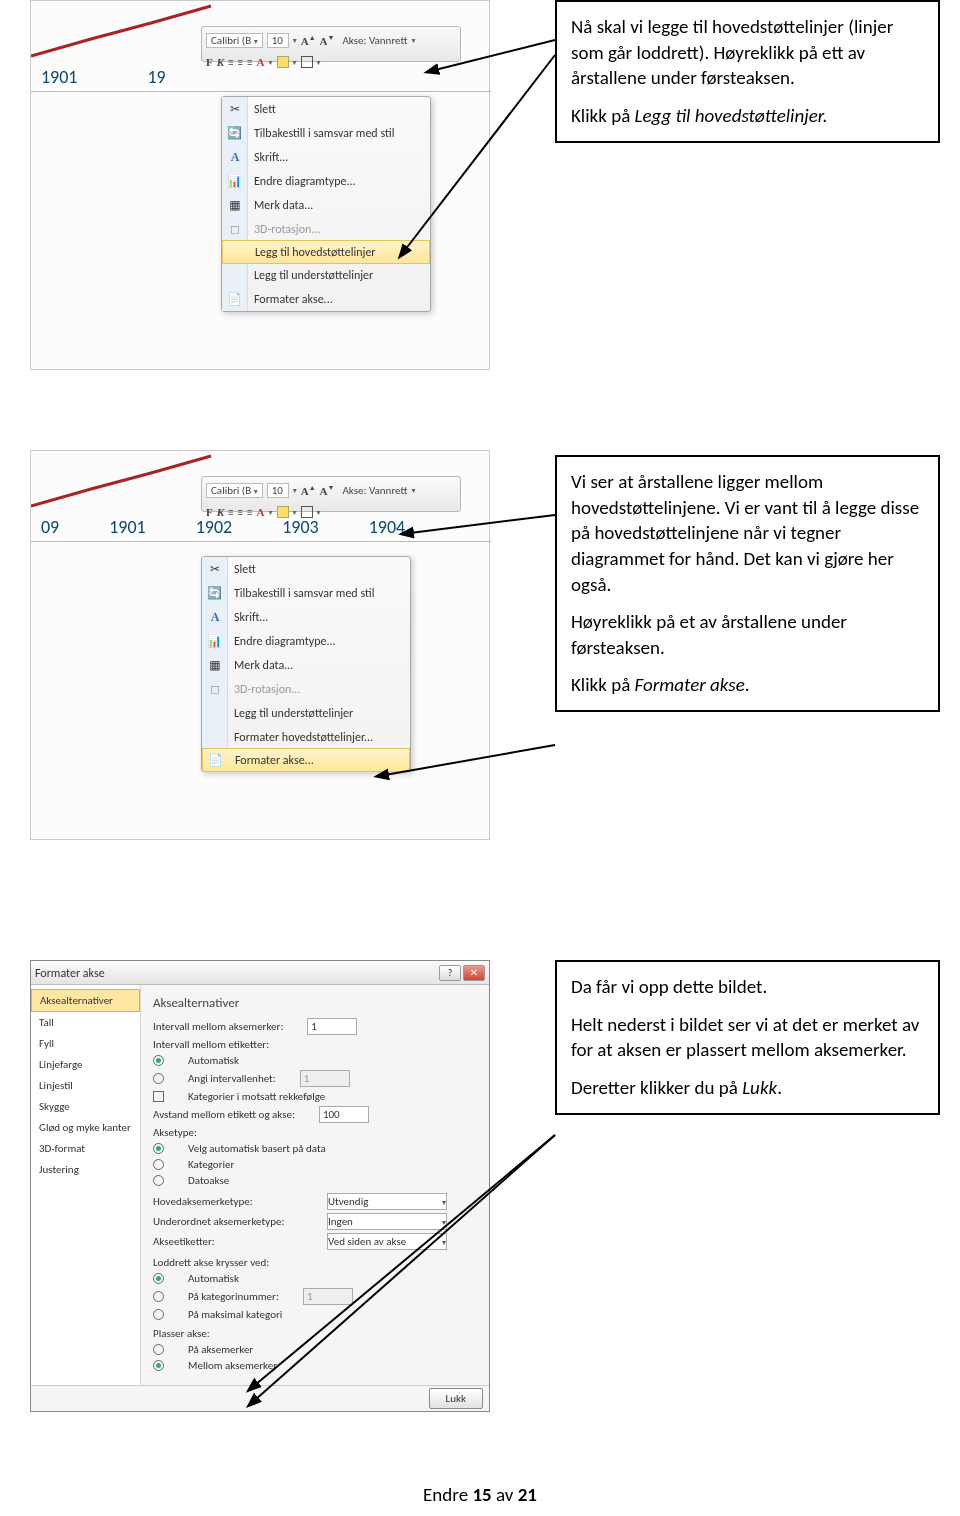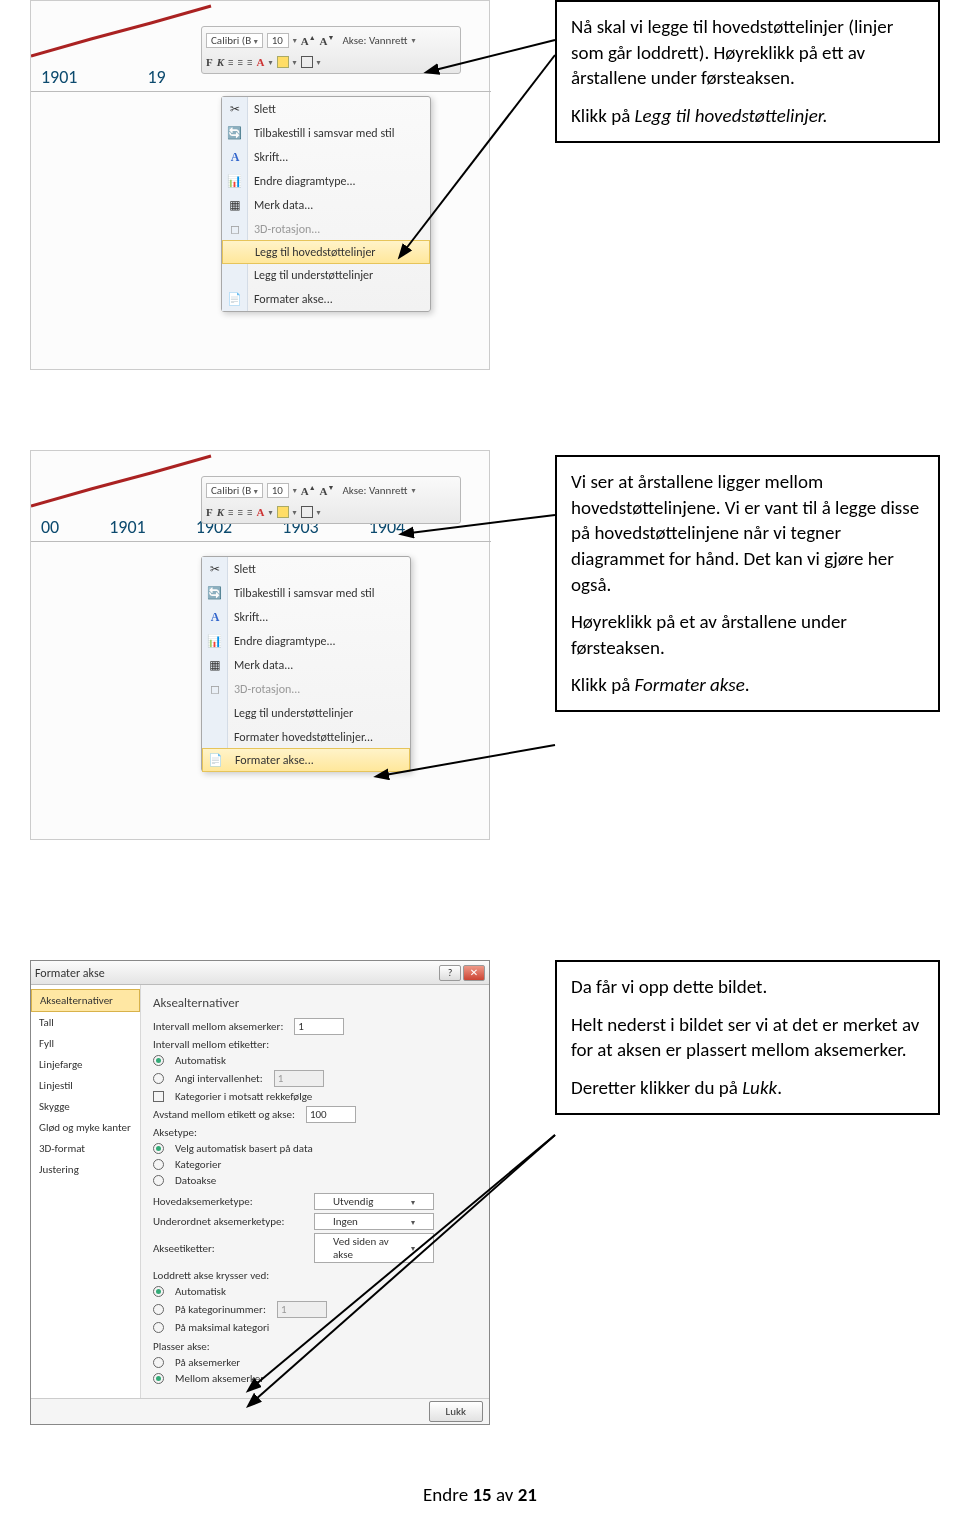--- a/index.html
+++ b/index.html
@@ -28,21 +28,21 @@
   }
   .chartline svg { width: 200px; height: 60px; }
 
   .axis-years { position: absolute; left: 10px; top: 65px; font-size: 18px; color: #0c4a6e; display: flex; gap: 70px; }
   .axis-rule { position: absolute; left: 0; top: 90px; width: 460px; height: 1px; background: #bbb; }
 
   
   .minitoolbar {
     position: absolute;
     left: 170px; top: 25px;
-    width: 260px; height: 48px;
+    width: 260px; height: 36px;
     background: linear-gradient(#fafafa,#e8e8e8);
     border: 1px solid #b8b8b8;
     border-radius: 3px;
     font-size: 11px;
     color: #444;
     padding: 2px 4px;
   }
   .mtrow { display: flex; align-items: center; gap: 4px; height: 22px; }
   .fontbox { border: 1px solid #bbb; background: #fff; padding: 0 4px; font-size: 11px; }
   .sizebox { border: 1px solid #bbb; background: #fff; padding: 0 4px; width: 22px; font-size: 11px; }
@@ -107,27 +107,27 @@
   .sidebar {
     width: 110px;
     border-right: 1px solid #d8d8d8;
     background: #fff;
     padding: 4px 0;
   }
   .sbitem { padding: 4px 8px; font-size: 11px; color: #333; }
   .sbitem.sel { background: #ffe7a3; border: 1px solid #d8b24a; }
   .mainpanel { flex: 1; padding: 10px 12px; background: #f5f5f5; }
   .mainpanel h3 { font-size: 13px; font-weight: normal; color: #444; margin-bottom: 8px; }
-  .row { display: flex; align-items: center; gap: 11px; margin: 3px 0; font-size: 11px; }
+  .row { display: flex; align-items: center; gap: 24px; margin: 3px 0; font-size: 11px; }
   .radio { width: 11px; height: 11px; border-radius: 50%; border: 1px solid #666; display: inline-flex; align-items: center; justify-content: center; }
   .radio.sel::after { content:""; width:5px; height:5px; border-radius:50%; background:#3a7; }
   .checkbox { width: 11px; height: 11px; border: 1px solid #666; display: inline-block; }
   .txtin { border: 1px solid #aaa; background: #fff; padding: 1px 3px; font-size: 11px; width: 50px; }
   .txtin.dis { background: #eee; color: #999; }
-  .combo { border: 1px solid #aaa; background: #fff; padding: 1px 18px; font-size: 11px; width: 120px; display: flex; justify-content: space-between; align-items: center; }
+  .combo { border: 1px solid #aaa; background: #fff; padding: 1px 0; font-size: 11px; width: 120px; display: flex; justify-content: space-between; align-items: center; }
   .combo .cdd { font-size: 8px; color: #555; }
   .dlgfooter { border-top: 1px solid #ccc; padding: 6px; text-align: right; }
   .btn { border: 1px solid #888; background: linear-gradient(#fff,#e2e2e2); padding: 3px 16px; font-size: 11px; border-radius: 2px; }
 
   
   .callout {
     position: absolute;
     border: 2px solid #000;
     background: #fff;
     padding: 12px 14px;
@@ -230,21 +230,21 @@
   </div>
 </div>
 
 <div class="screenshot s2">
   <div class="chartline">
     <svg viewBox="0 0 200 60">
         <path d="M0,55 L60,38 L120,22 L180,5" stroke="#a22" stroke-width="3" fill="none"></path>
       </svg>
   </div>
   <div class="axis-years" style="gap:50px">
-    <span>00</span>
+    <span>09</span>
     <span>1901</span>
     <span>1902</span>
     <span>1903</span>
     <span>1904</span>
   </div>
   <div class="axis-rule"></div>
 
   <div class="minitoolbar">
     <div class="mtrow">
       <span class="fontbox"><span>Calibri (B</span> <span class="dd">▾</span></span>

